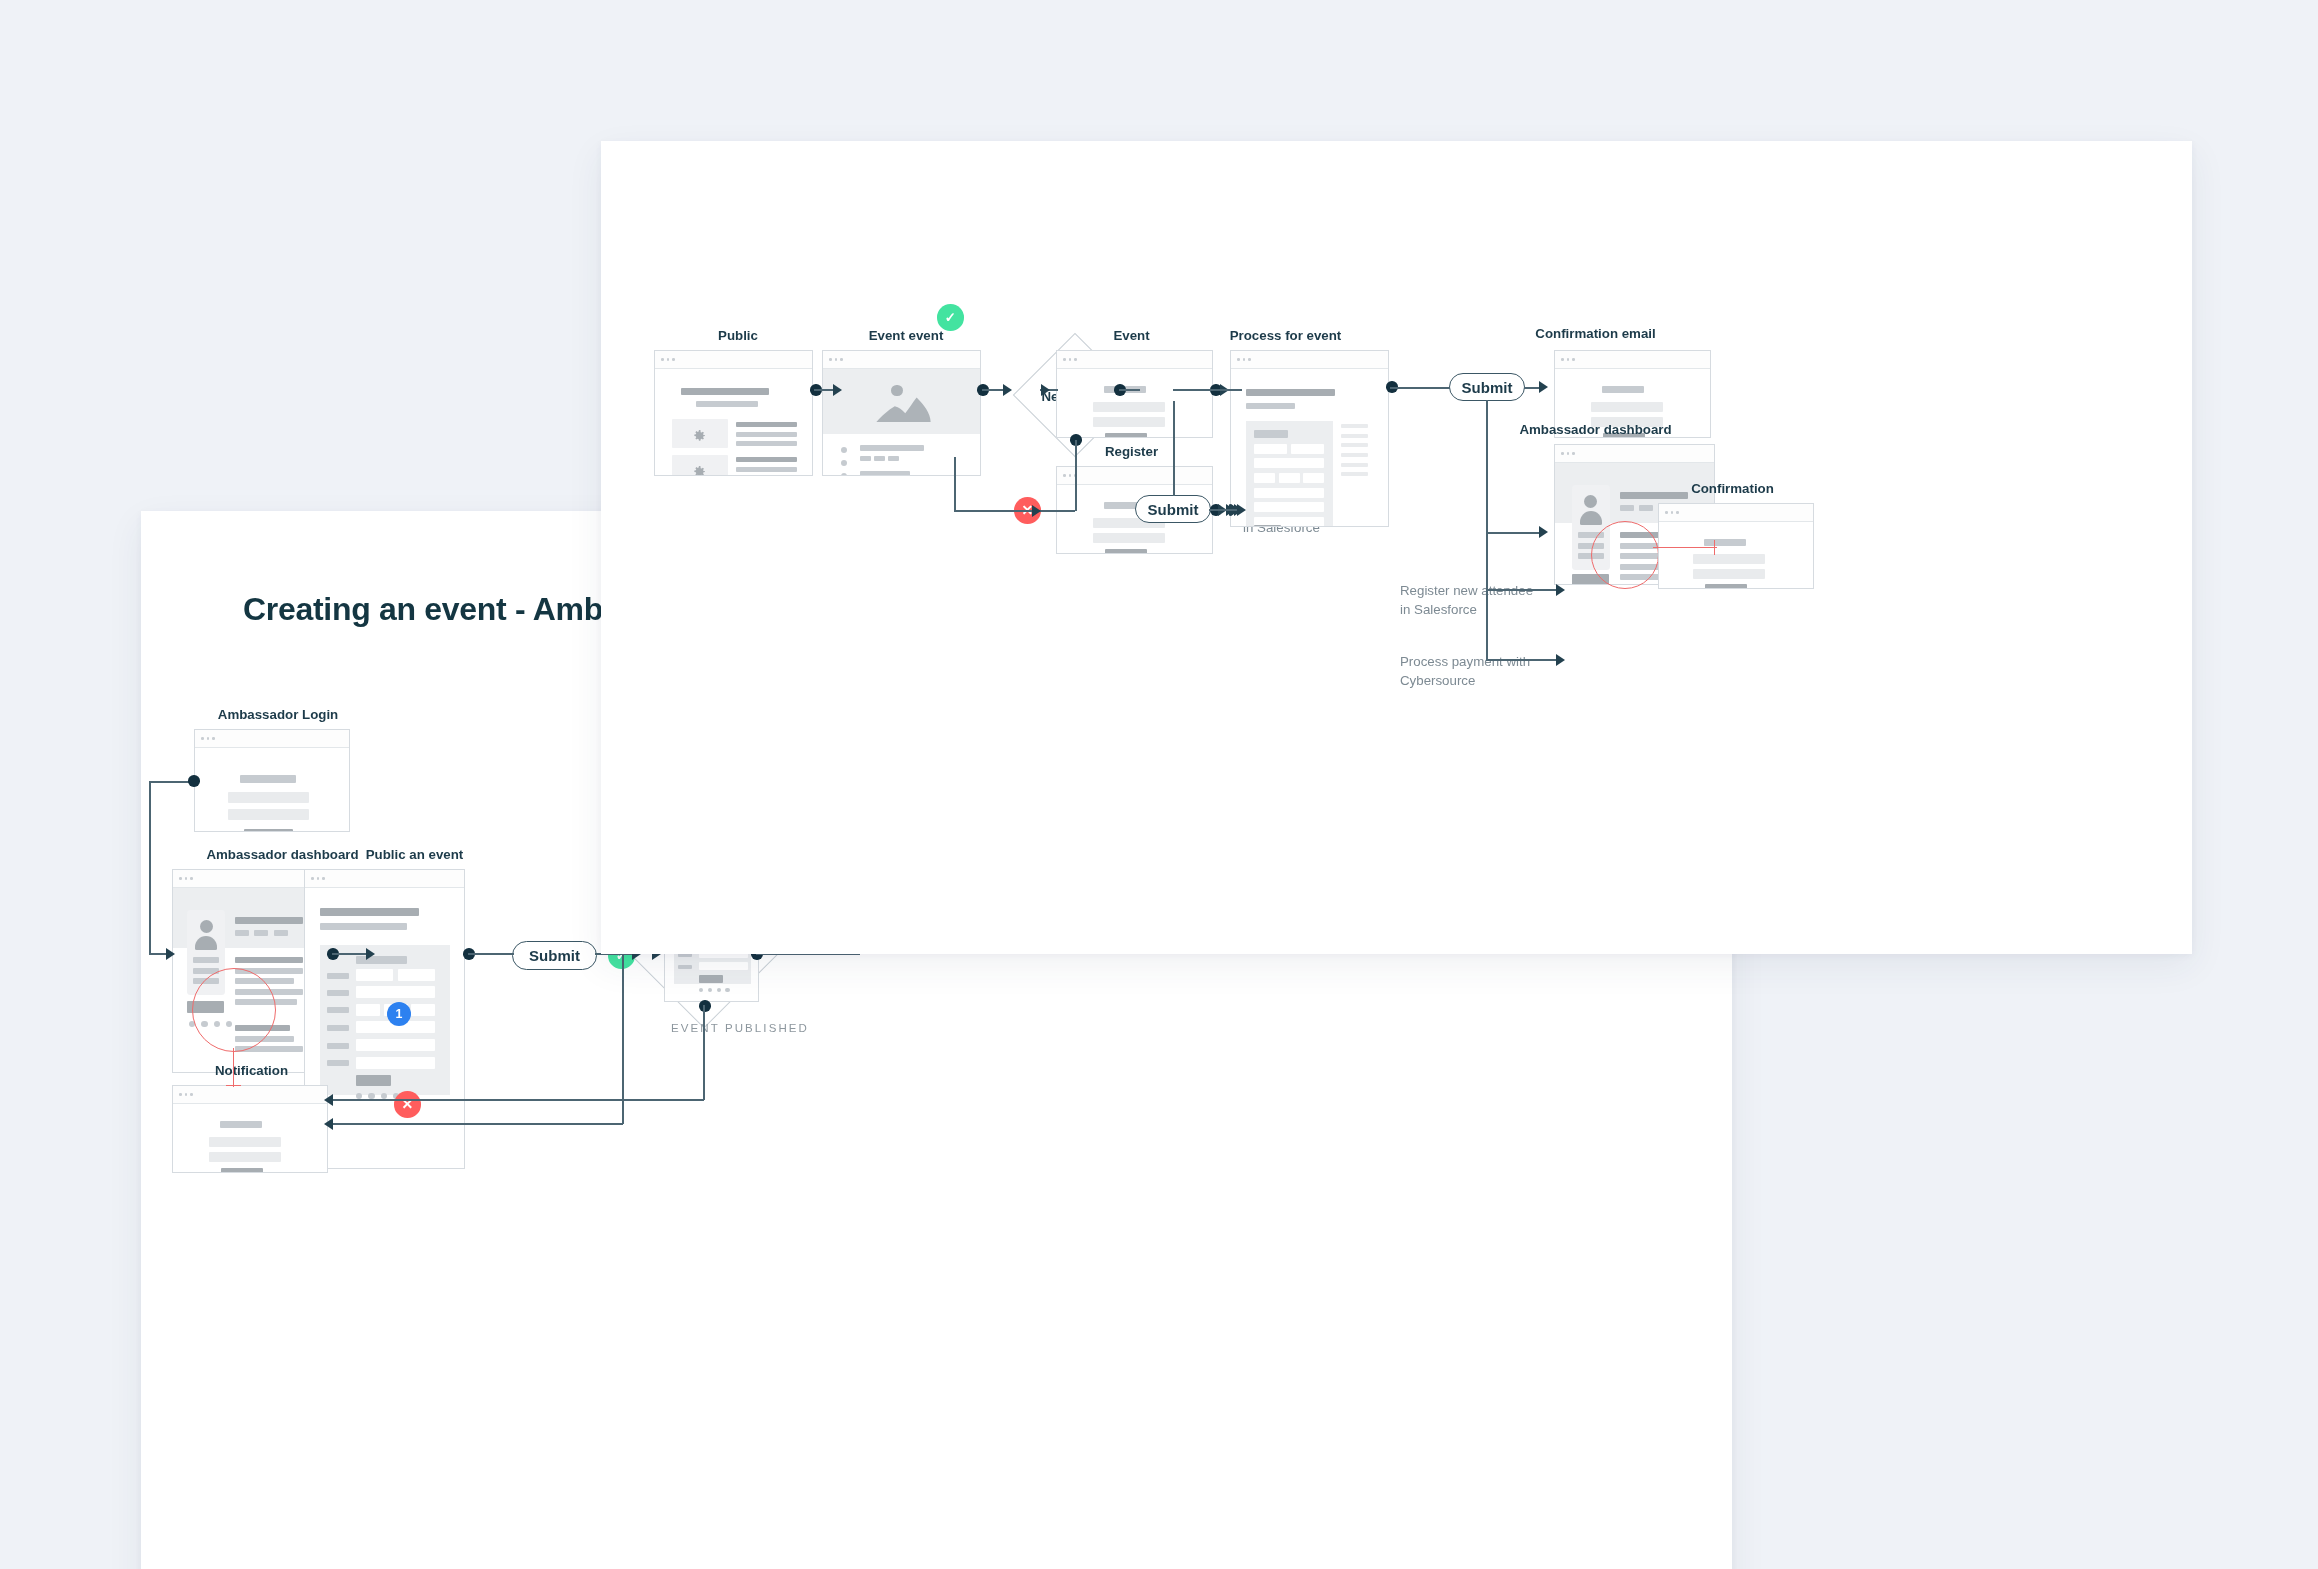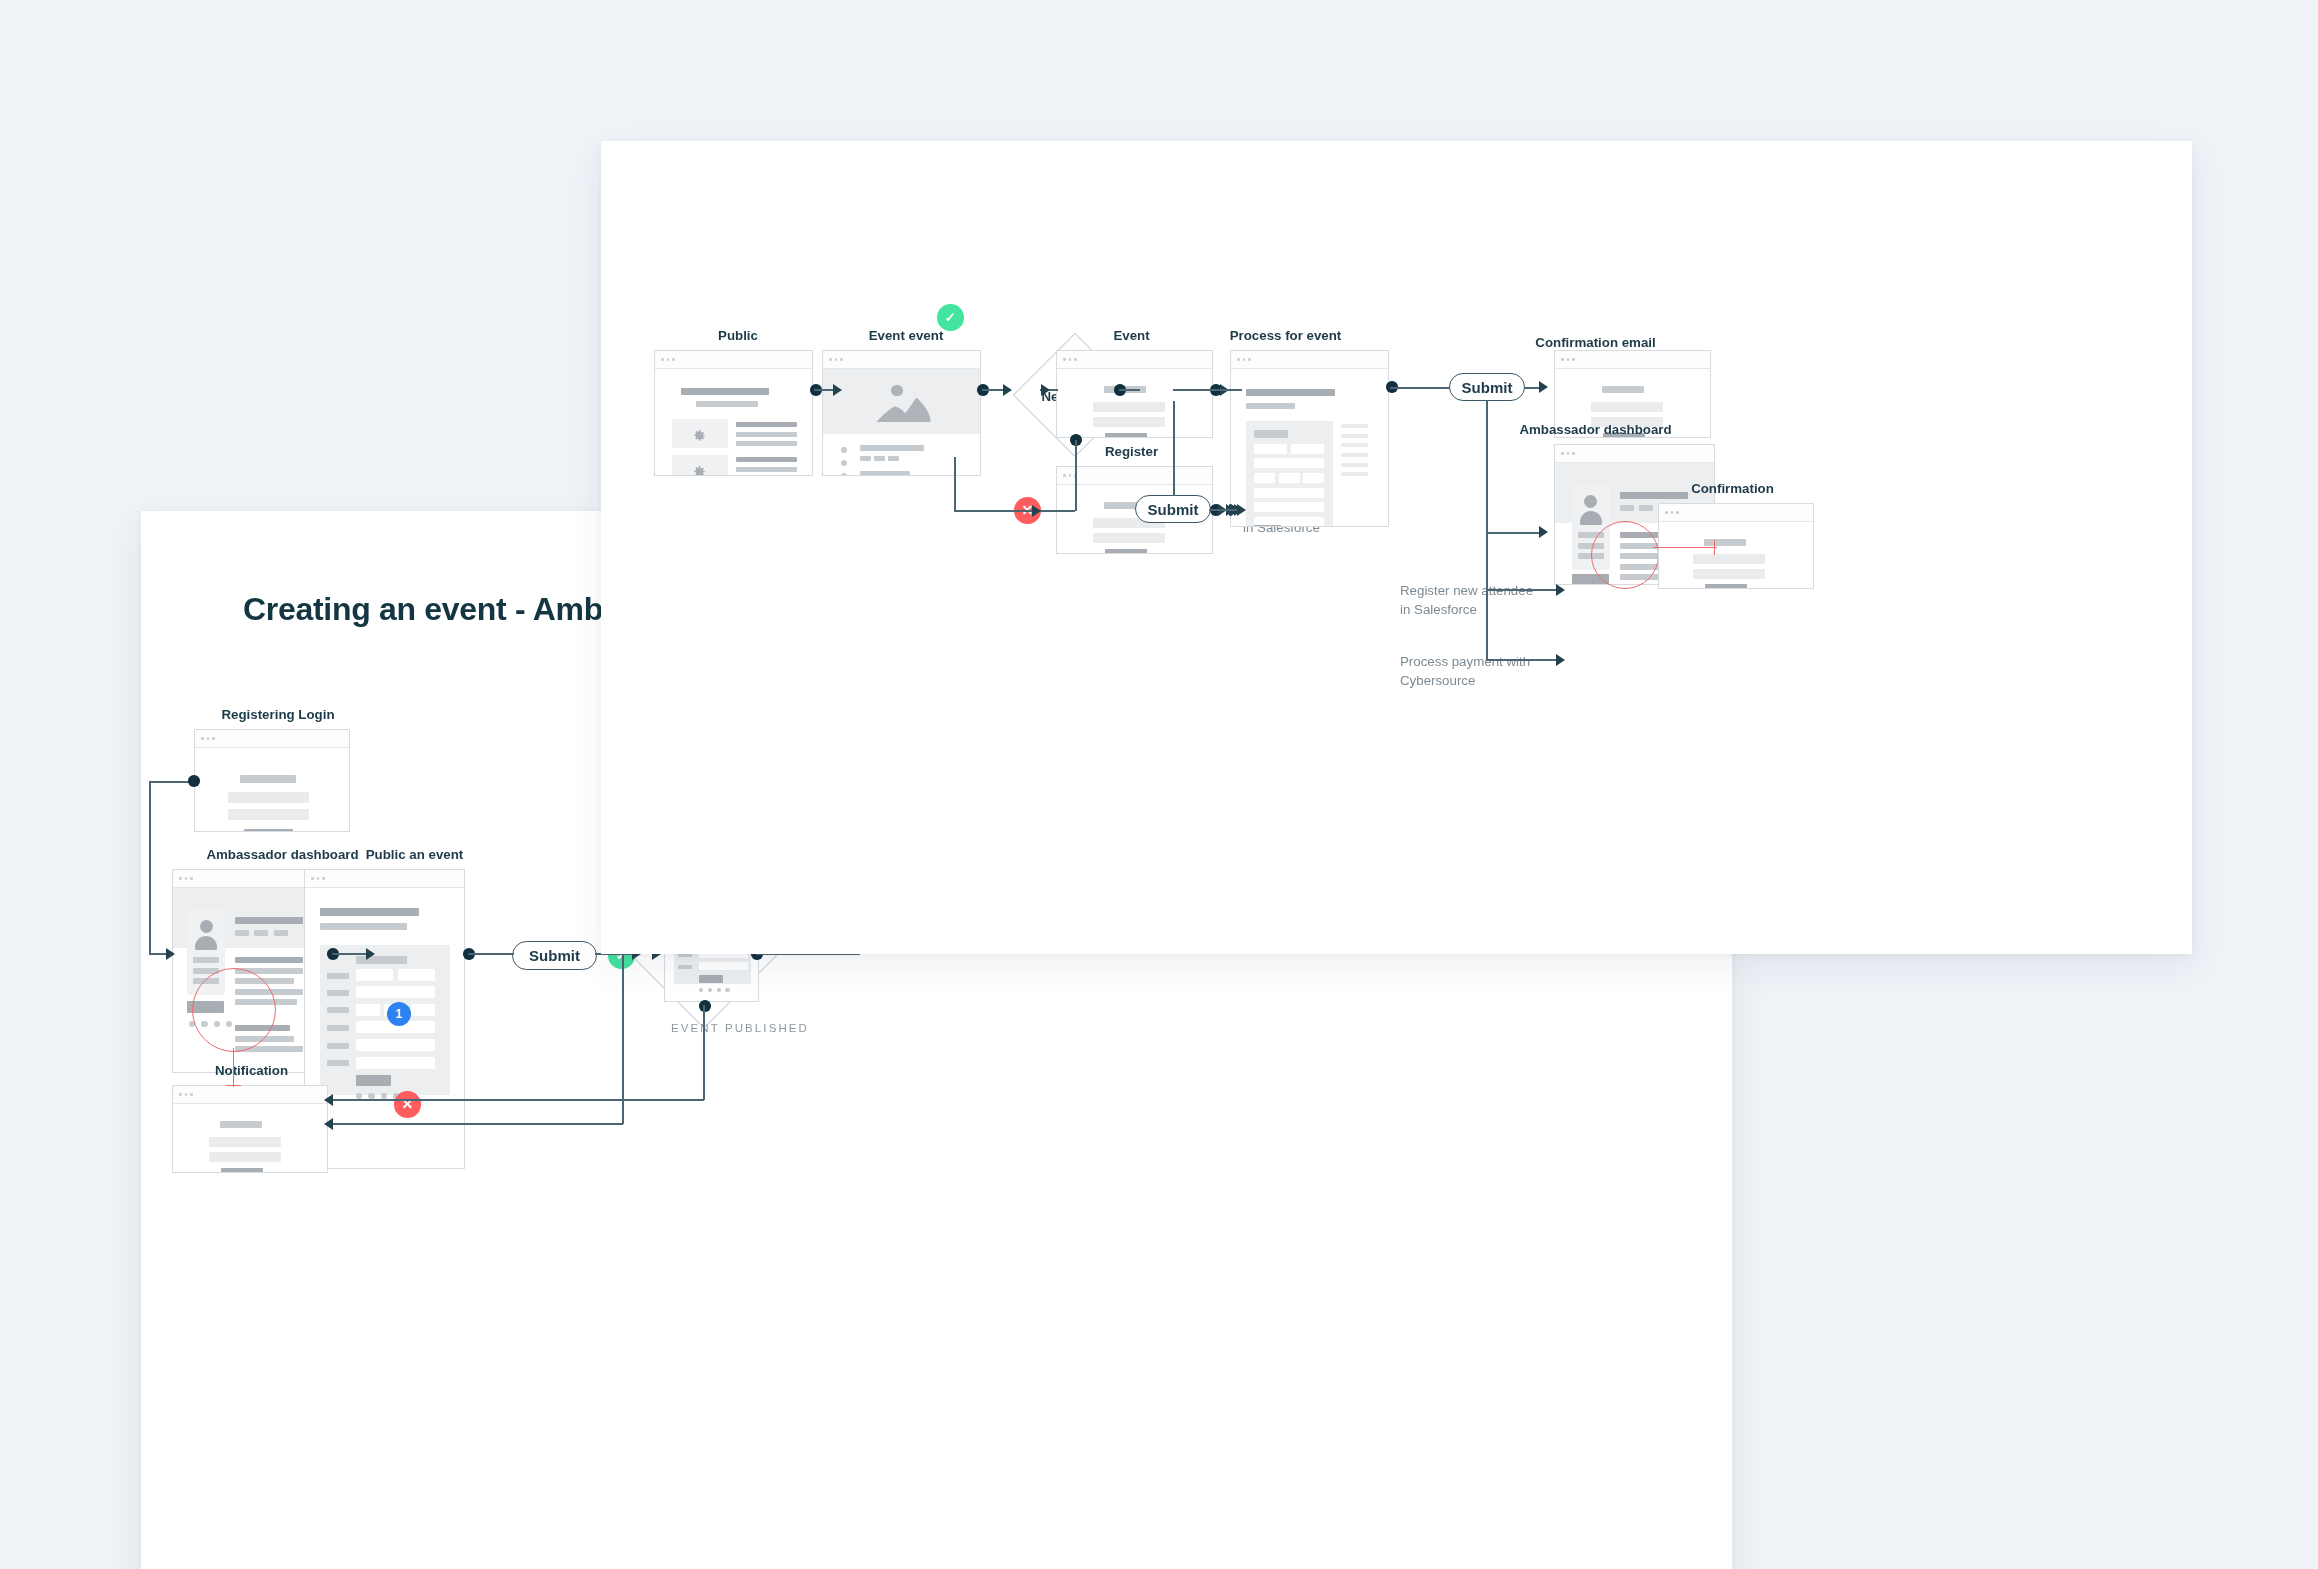--- a/index.html
+++ b/index.html
@@ -124,21 +124,21 @@
 </style>
 </head>
 <body>
 
 <div class="canvas">
 
   <div class="card" id="card-creating">
 
     <div class="card-title" id="title-creating">Creating an event - Ambassador v1.0</div>
 
-    <div class="wf-label" style="left:53px;top:196px;width:168px;">Registering Login</div>
+    <div class="wf-label" style="left:53px;top:196px;width:168px;">Ambassador Login</div>
     <div class="wf" style="left:53px;top:218px;width:156px;height:103px;">
       <div class="wf-bar">
         <span class="wf-dot"></span>
         <span class="wf-dot"></span>
         <span class="wf-dot"></span>
       </div>
       <div class="wf-body">
         <div class="blk g2" style="left:45px;top:27px;width:56px;height:8px;"></div>
         <div class="blk g3" style="left:33px;top:44px;width:81px;height:11.5px;"></div>
         <div class="blk g3" style="left:33px;top:61px;width:81px;height:11.5px;"></div>
@@ -436,21 +436,21 @@
         <div class="blk g3" style="left:110px;top:65px;width:27px;height:4.4px;"></div>
         <div class="blk g3" style="left:110px;top:74px;width:27px;height:4.4px;"></div>
         <div class="blk g3" style="left:110px;top:84px;width:27px;height:4.4px;"></div>
         <div class="blk g3" style="left:110px;top:94px;width:27px;height:4.4px;"></div>
         <div class="blk g3" style="left:110px;top:103px;width:27px;height:4.4px;"></div>
       </div>
     </div>
 
     <div class="pill" style="left:848px;top:232px;width:76px;height:28px;">Submit</div>
 
-    <div class="wf-label" style="left:884px;top:194px;width:221px;">Confirmation email</div>
+    <div class="wf-label" style="left:884px;top:185px;width:221px;">Confirmation email</div>
     <div class="wf" style="left:953px;top:209px;width:157px;height:88px;">
       <div class="wf-bar">
         <span class="wf-dot"></span>
         <span class="wf-dot"></span>
         <span class="wf-dot"></span>
       </div>
       <div class="wf-body">
         <div class="blk g2" style="left:47px;top:17.7px;width:42px;height:7px;"></div>
         <div class="blk g3" style="left:36px;top:33px;width:72px;height:10.6px;"></div>
         <div class="blk g3" style="left:36px;top:48px;width:72px;height:10.6px;"></div>

